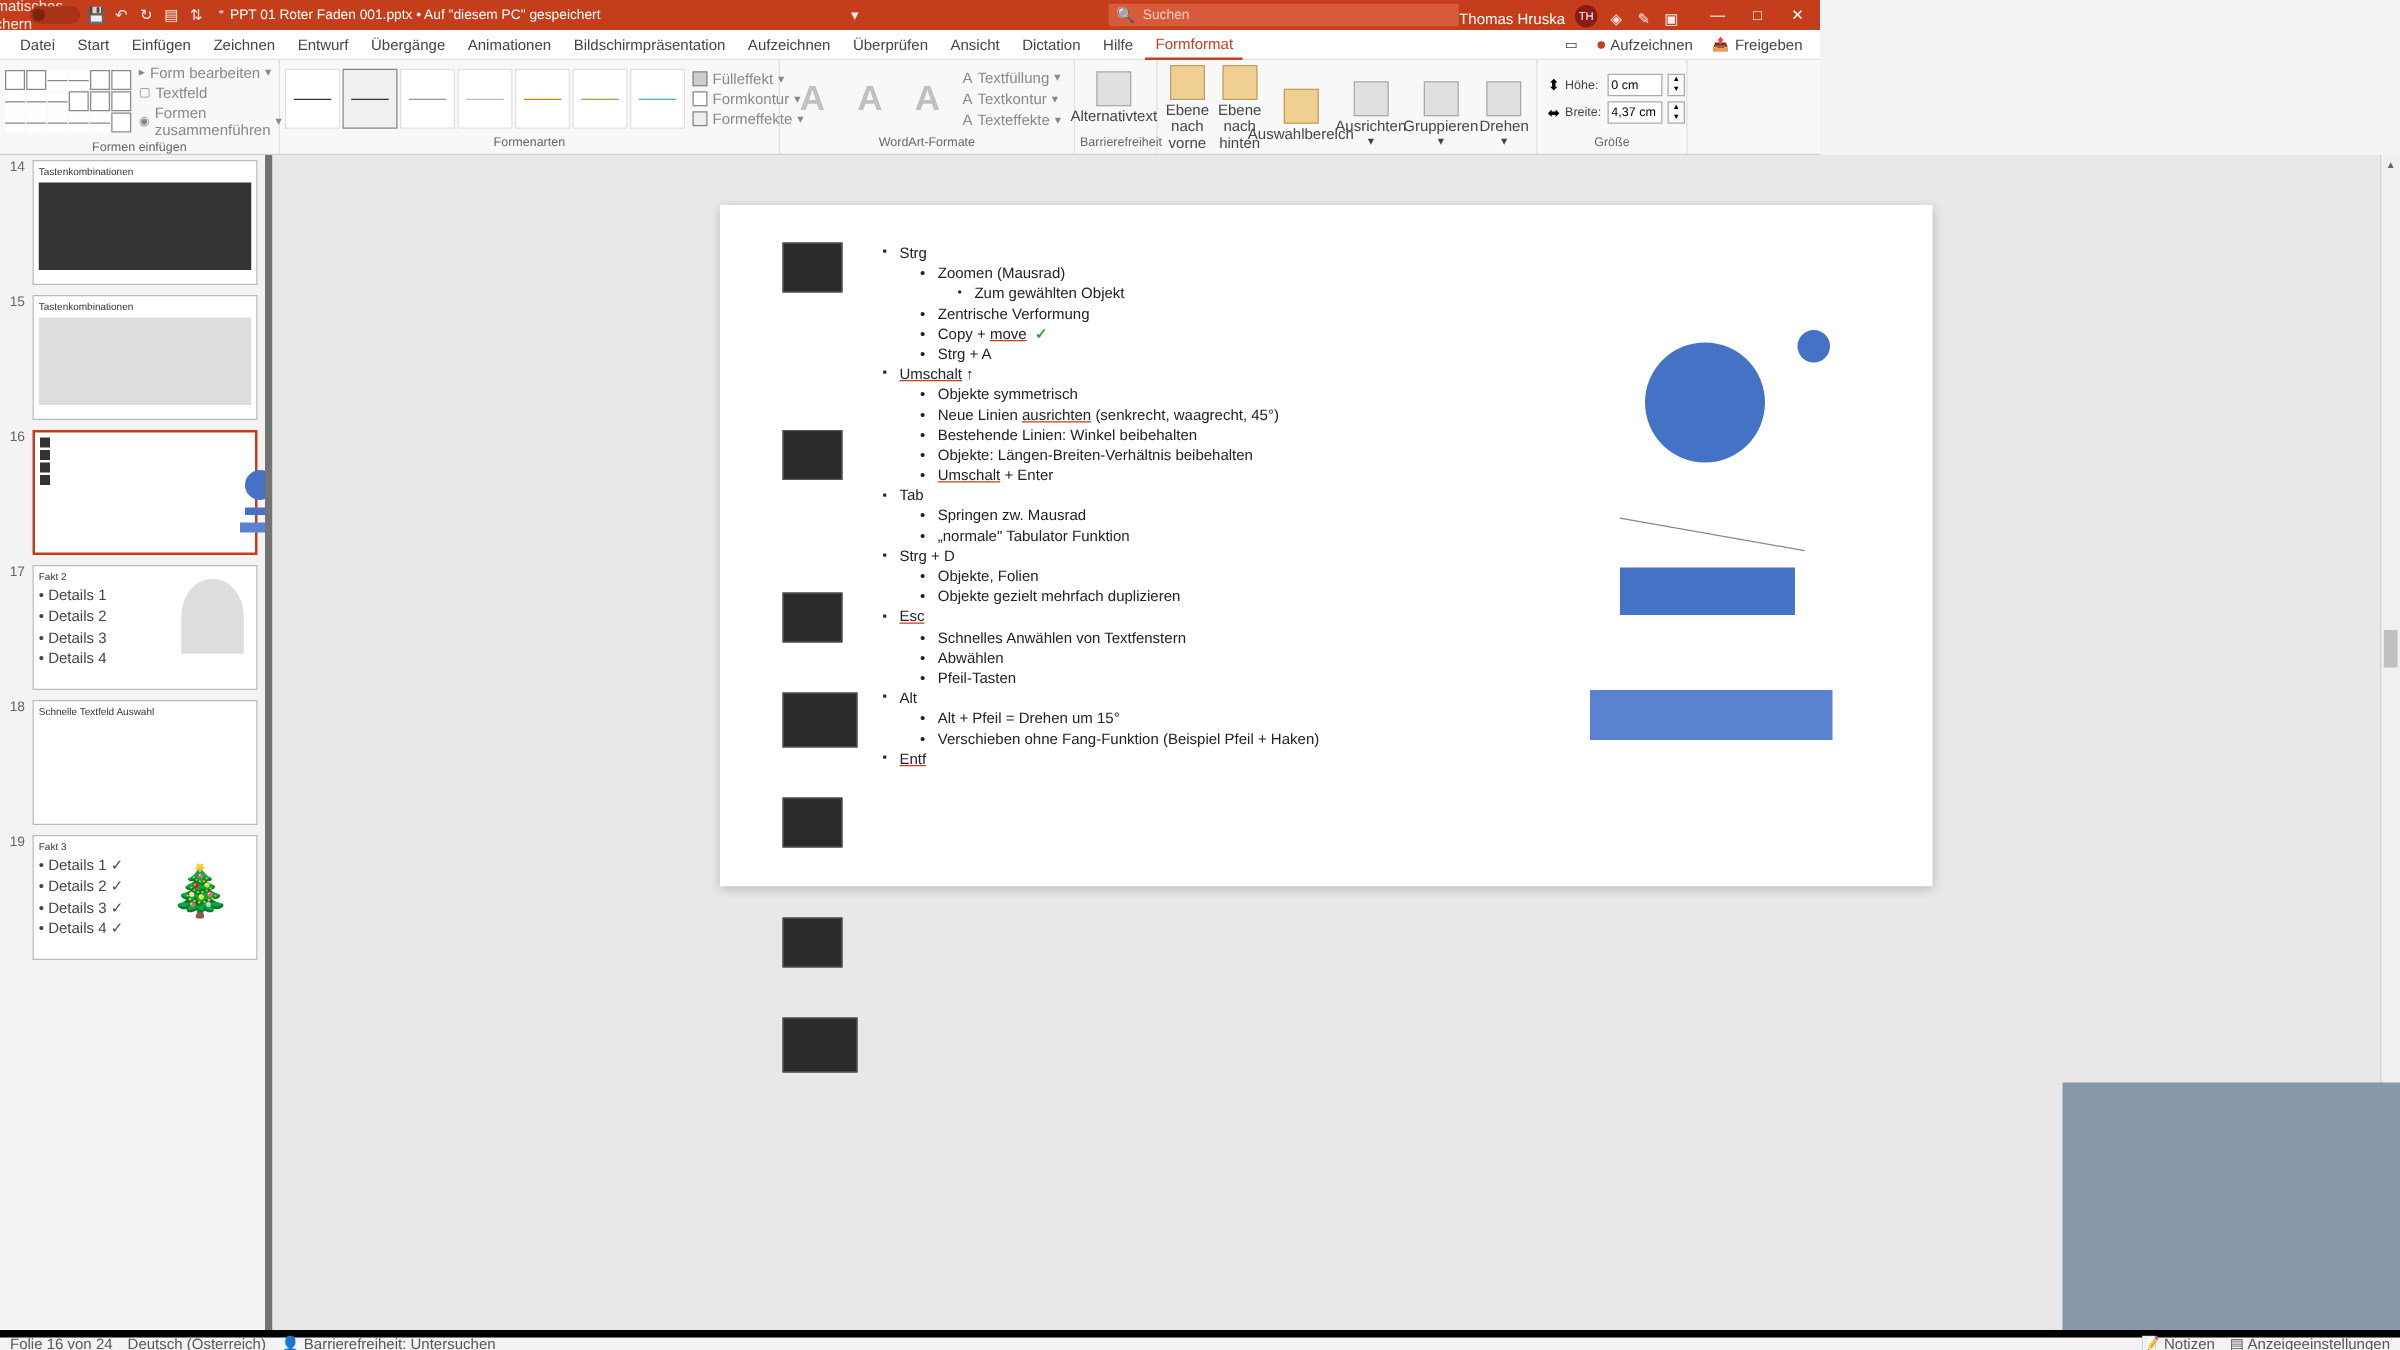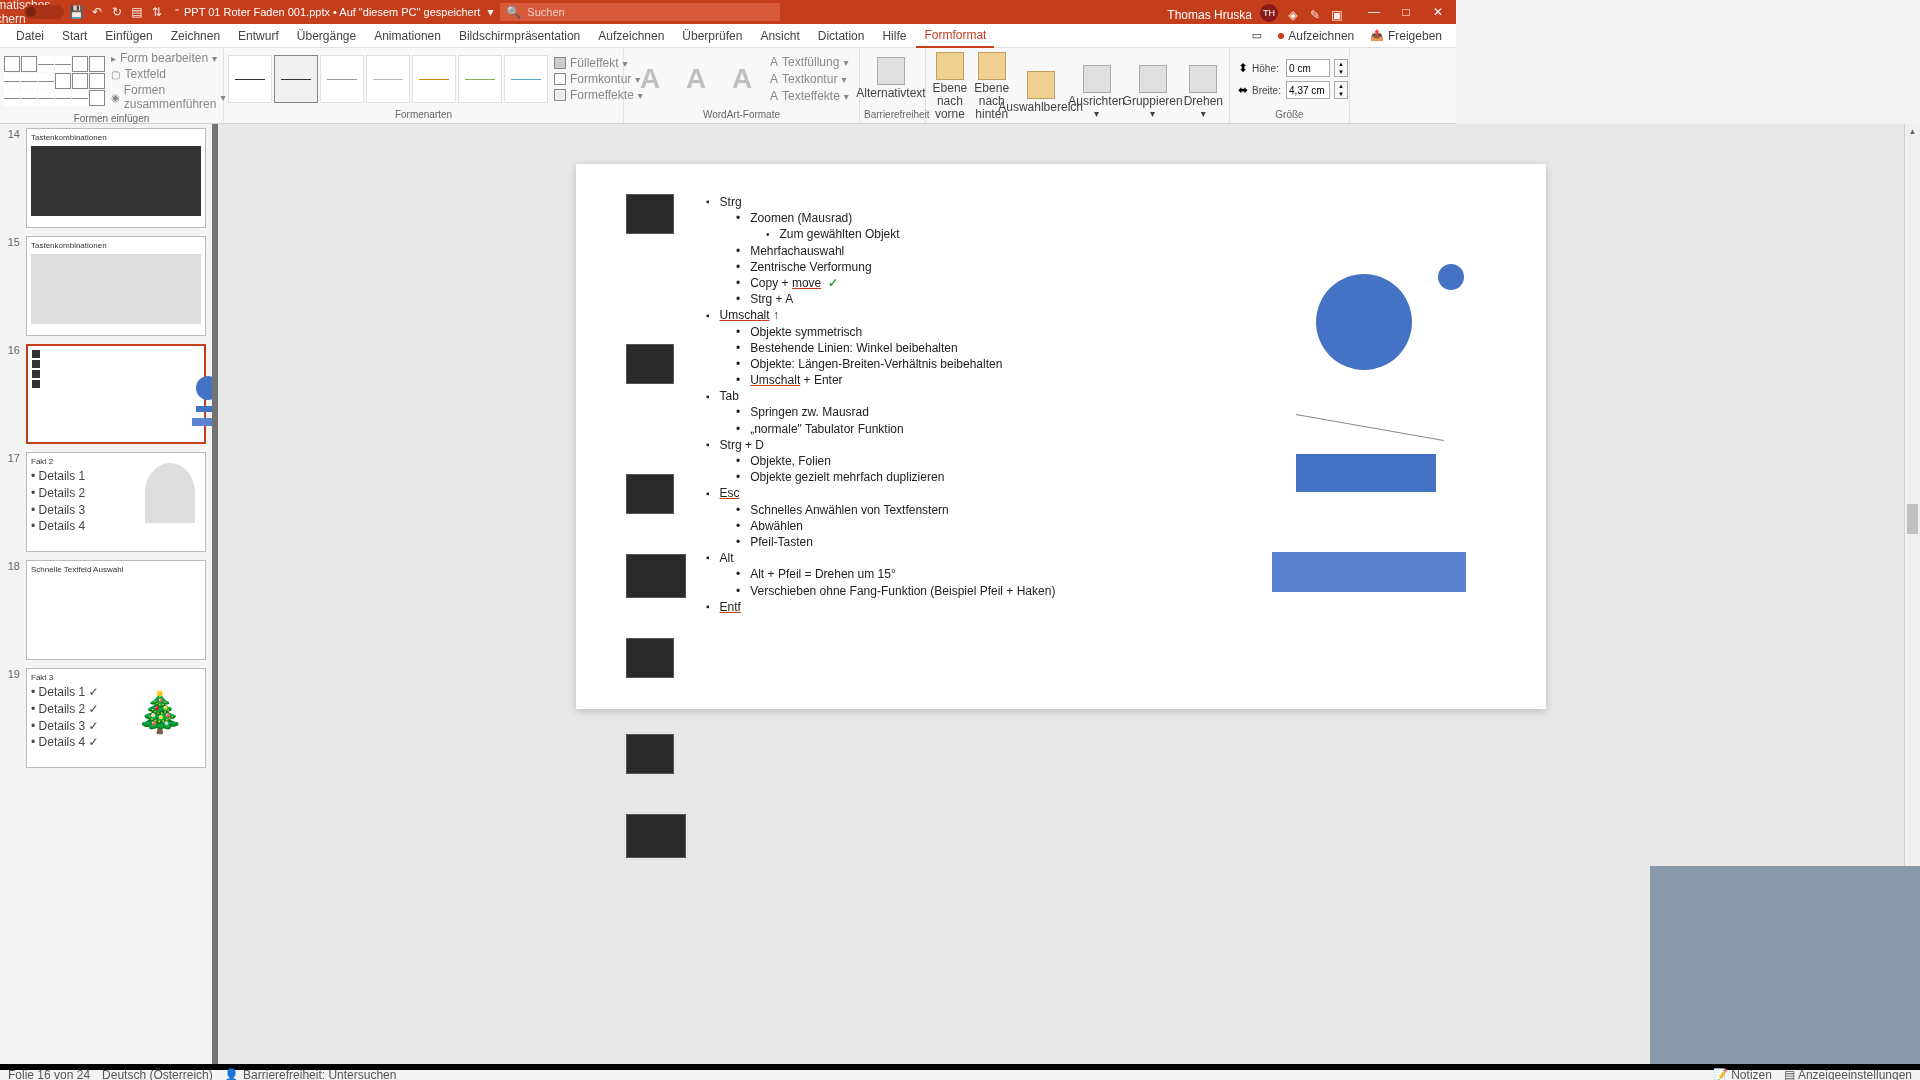--- a/index.html
+++ b/index.html
@@ -2,21 +2,21 @@
 <html><head>
 <meta charset="utf-8">
 <style>
 *{margin:0;padding:0;box-sizing:border-box;font-family:"Segoe UI",Arial,sans-serif;font-size:12px}
 body{width:1456px;height:816px;overflow:hidden;background:#f3f3f3}
 .titlebar{height:24px;background:#c43e1c;display:flex;align-items:center;padding:0 4px;color:#fff}
 .tb-left{display:flex;align-items:center;gap:6px}
 .tb-toggle{width:40px;height:14px;background:#a83318;border-radius:7px;position:relative}
 .tb-toggle::after{content:"";position:absolute;left:2px;top:2px;width:10px;height:10px;background:#7a2510;border-radius:50%}
 .tb-ico{width:14px;height:14px;display:inline-flex;align-items:center;justify-content:center;color:#fff;opacity:.9}
-.tb-center{flex:1;display:flex;justify-content:flex-start;align-items:center;gap:3px}
+.tb-center{flex:1;display:flex;justify-content:space-between;align-items:center;gap:20px}
 .doc-title{font-size:11px;color:#fff}
 .searchbox{width:280px;height:18px;background:#d75a3a;display:flex;align-items:center;padding:0 6px;gap:6px}
 .searchbox input{background:transparent;border:none;color:#fff;font-size:11px;flex:1;outline:none}
 .searchbox input::placeholder{color:#f0d0c5}
 .tb-right{display:flex;align-items:flex-end;gap:8px}
 .avatar{width:18px;height:18px;background:#8b1a1a;border-radius:50%;display:flex;align-items:center;justify-content:center;font-size:9px;color:#fff}
 .window-btns{display:flex;gap:4px;margin-left:8px}
 .win-btn{width:28px;height:20px;display:flex;align-items:center;justify-content:center}
 .ribbon-tabs{height:24px;background:#fff;display:flex;align-items:center;padding:0 8px;border-bottom:1px solid #e0e0e0;gap:2px}
 .rtab{padding:4px 8px;font-size:12px;color:#444;cursor:pointer}
@@ -362,36 +362,36 @@
           <div class="lvl1">
               <span>Strg</span>
             </div>
           <div class="lvl2">
               <span>Zoomen (Mausrad)</span>
             </div>
           <div class="lvl3">
               <span>Zum gewählten Objekt</span>
             </div>
           <div class="lvl2">
-              <span>Mehrfachauswahl</span>
-            </div>
-          <div class="lvl2">
               <span>Zentrische Verformung</span>
             </div>
           <div class="lvl2">
               <span><span>Copy + </span><span class="underline">move</span> &nbsp;<span class="check">✓</span></span>
             </div>
           <div class="lvl2">
               <span>Strg + A</span>
             </div>
           <div class="lvl1">
               <span><span class="underline">Umschalt</span><span> ↑</span></span>
             </div>
           <div class="lvl2">
               <span>Objekte symmetrisch</span>
+            </div>
+          <div class="lvl2">
+              <span><span>Neue Linien </span><span class="underline">ausrichten</span><span> (senkrecht, waagrecht, 45°)</span></span>
             </div>
           <div class="lvl2">
               <span>Bestehende Linien: Winkel beibehalten</span>
             </div>
           <div class="lvl2">
               <span>Objekte: Längen-Breiten-Verhältnis beibehalten</span>
             </div>
           <div class="lvl2">
               <span><span class="underline">Umschalt</span><span> + Enter</span></span>
             </div>

